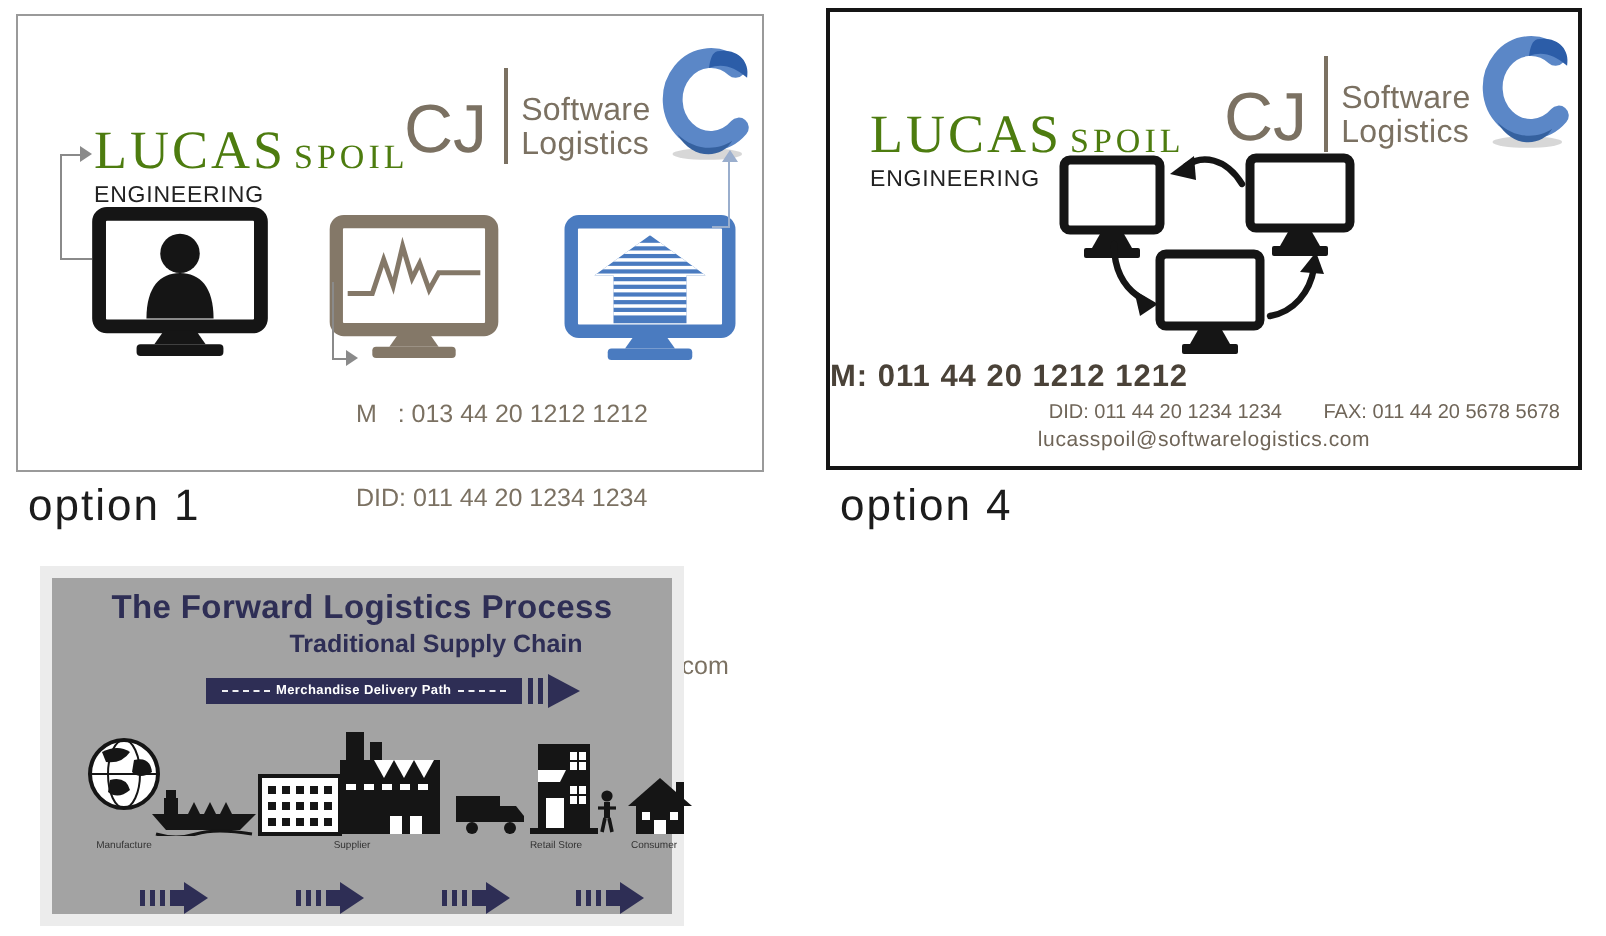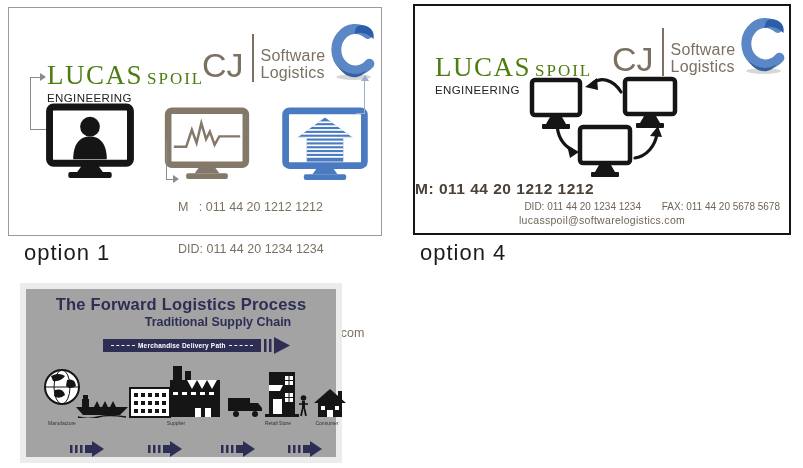--- a/index.html
+++ b/index.html
@@ -6,21 +6,21 @@
   html,body { background:#fff; }
   body { font-family:"Liberation Sans", sans-serif; }
   .canvas { position:relative; width:803px; height:468px; background:#fff; overflow:hidden; }
 
   
   .card { position:absolute; background:#fff; }
   .card1 { left:8px; top:7px; width:374px; height:229px; border:1px solid #9a9a9a; }
   .card2 { left:413px; top:4px; width:378px; height:231px; border:2px solid #151515; }
 
   .caption { position:absolute; font-size:22px; color:#1c1c1c; letter-spacing:1px; }
-  .cap1 { left:14px; top:240px;margin-left:10px; }
+  .cap1 { left:14px; top:240px; }
   .cap2 { left:420px; top:240px; }
 
   
   .cj-logo { position:absolute; display:flex; align-items:flex-end; }
   .card1 .cj-logo { left:193px; top:16px; }
   .card2 .cj-logo { left:197px; top:12px; }
   .cj-initials { font-size:34px; color:#7b7162; line-height:1; padding-top:8px; }
   .cj-divider { width:2px; height:48px; background:#7b7162; margin:2px 7px 0 8px; }
   .cj-words { display:flex; flex-direction:column; padding-top:9px; }
   .cj-words span { font-size:16px; color:#7b7162; line-height:1.05; letter-spacing:0.2px; }
@@ -153,21 +153,21 @@
       </g>
       <path d="M37 63 L53 63 L58 70 L32 70 Z" fill="#4a7bc0"></path>
       <rect x="23" y="70" width="44" height="6" rx="2" fill="#4a7bc0"></rect>
     </svg>
 
     <div class="conn conn-blue" data-interactable="false" style="left:347px;top:105px;width:9px;height:1px;"></div>
     <div class="conn conn-blue" data-interactable="false" style="left:355px;top:73px;width:1px;height:33px;"></div>
     <div class="tri-up-blue" data-interactable="false" style="left:352px;top:67px;"></div>
 
     <div class="contact1" data-interactable="false">
-      <div data-interactable="false">M   : 011 44 20 1212 1212</div>
+      <div data-interactable="false">M   : 013 44 20 1212 1212</div>
       <div data-interactable="false">DID: 011 44 20 1234 1234</div>
       <div data-interactable="false">FAX: 011 44 20 5678 5678</div>
       <div data-interactable="false">lucasspoil@softwarelogistics.com</div>
     </div>
   </div>
   <div class="caption cap1" data-interactable="false">option 1</div>
 
   <div class="card card2" data-interactable="false">
 
     <div class="cj-logo" data-interactable="false">

